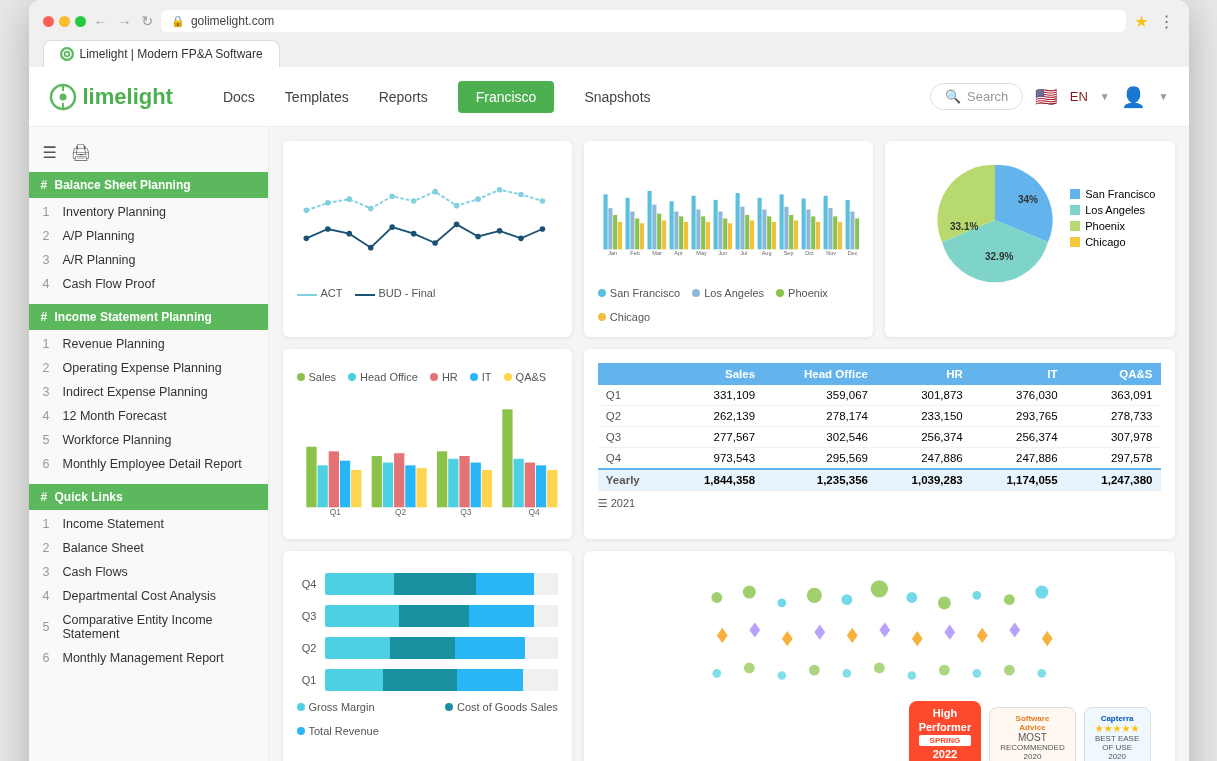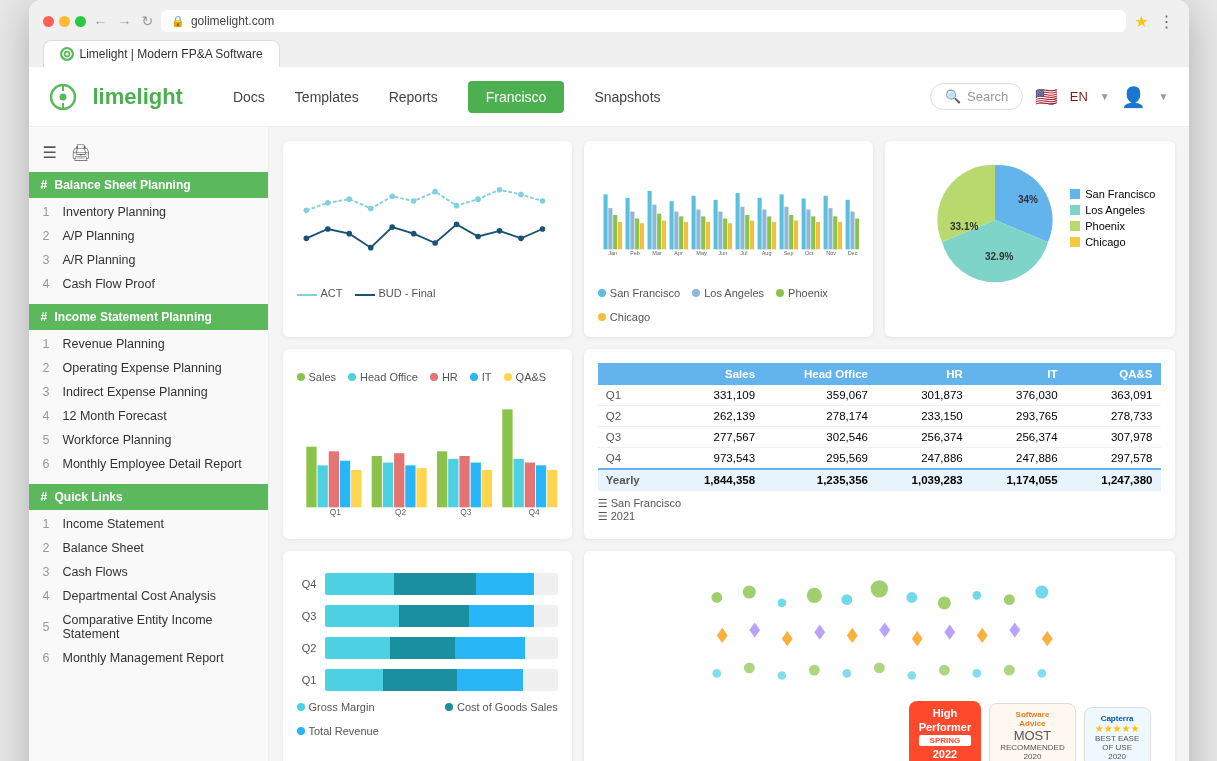--- a/index.html
+++ b/index.html
@@ -25,21 +25,21 @@
     .tab-favicon { width: 14px; height: 14px; background: #5cb85c; border-radius: 50%; display: inline-flex; align-items: center; justify-content: center; }
     .browser-star { font-size: 16px; color: #f5c518; }
     .browser-menu { font-size: 16px; color: #666; }
     .browser-top-right { margin-left: auto; display: flex; align-items: center; gap: 10px; }
 
     
     .app-content { background: #fff; }
 
     
     .top-nav { display: flex; align-items: center; padding: 0 20px; height: 60px; border-bottom: 1px solid #eee; gap: 30px; }
-    .logo { display: flex; align-items: center; gap: 16px; font-size: 22px; font-weight: 700; color: #4caf50; margin-right: 20px; }
+    .logo { display: flex; align-items: center; gap: 6px; font-size: 22px; font-weight: 700; color: #4caf50; margin-right: 20px; }
     .nav-link { font-size: 14px; color: #444; text-decoration: none; padding: 4px 0; cursor: pointer; }
     .nav-link.active { background: #4caf50; color: #fff; padding: 8px 18px; border-radius: 4px; }
     .nav-search { margin-left: auto; display: flex; align-items: center; gap: 12px; }
     .search-box { border: 1px solid #ddd; border-radius: 20px; padding: 5px 14px; font-size: 13px; display: flex; align-items: center; gap: 6px; color: #999; }
     .lang-flag { font-size: 18px; }
     .user-icon { font-size: 20px; color: #555; }
 
     
     .main-layout { display: flex; height: calc(100% - 60px); }
 
@@ -552,21 +552,20 @@
                 <td>Yearly</td>
                 <td>1,844,358</td>
                 <td>1,235,356</td>
                 <td>1,039,283</td>
                 <td>1,174,055</td>
                 <td>1,247,380</td>
               </tr>
             </tbody>
           </table>
           <div class="table-footer" style="margin-top:6px;">
-            <div>☰ <span>San Francisco</span></div>
             <div>☰ <span>2021</span></div>
           </div>
         </div>
 
         <div class="card card-horizontal">
           <div class="hbar-container">
             <div class="hbar-row">
               <span class="hbar-label">Q4</span>
               <div class="hbar-track">
                 <div class="hbar-seg" style="width:30%;background:#4dd0e1;"></div>
@@ -658,21 +657,21 @@
           <div class="badges-row">
             <div class="badge badge-g2">
               <div class="badge-title">High</div>
               <div class="badge-title">Performer</div>
               <div style="background:#fff; color:#ff492c; border-radius:2px; font-size:8px; padding:1px 3px; margin:2px 0; font-weight:bold;">SPRING</div>
               <div class="badge-title">2022</div>
             </div>
             <div class="badge" style="background:#fff8f0;">
               <div style="font-size:8px; font-weight:bold; color:#e67e22;">Software</div>
               <div style="font-size:8px; font-weight:bold; color:#e67e22;">Advice</div>
-              <div style="font-size:13px; color:#555;">MOST</div>
+              <div style="font-size:10px; color:#555;">MOST</div>
               <div style="font-size:8px; color:#555;">RECOMMENDED</div>
               <div style="font-size:8px; color:#555;">2020</div>
             </div>
             <div class="badge" style="background:#f0f8ff;">
               <div style="font-size:8px; font-weight:bold; color:#0057b8;">Capterra</div>
               <div class="badge-stars">★★★★★</div>
               <div style="font-size:8px; color:#555;">BEST EASE</div>
               <div style="font-size:8px; color:#555;">OF USE</div>
               <div style="font-size:8px; color:#555;">2020</div>
             </div>

